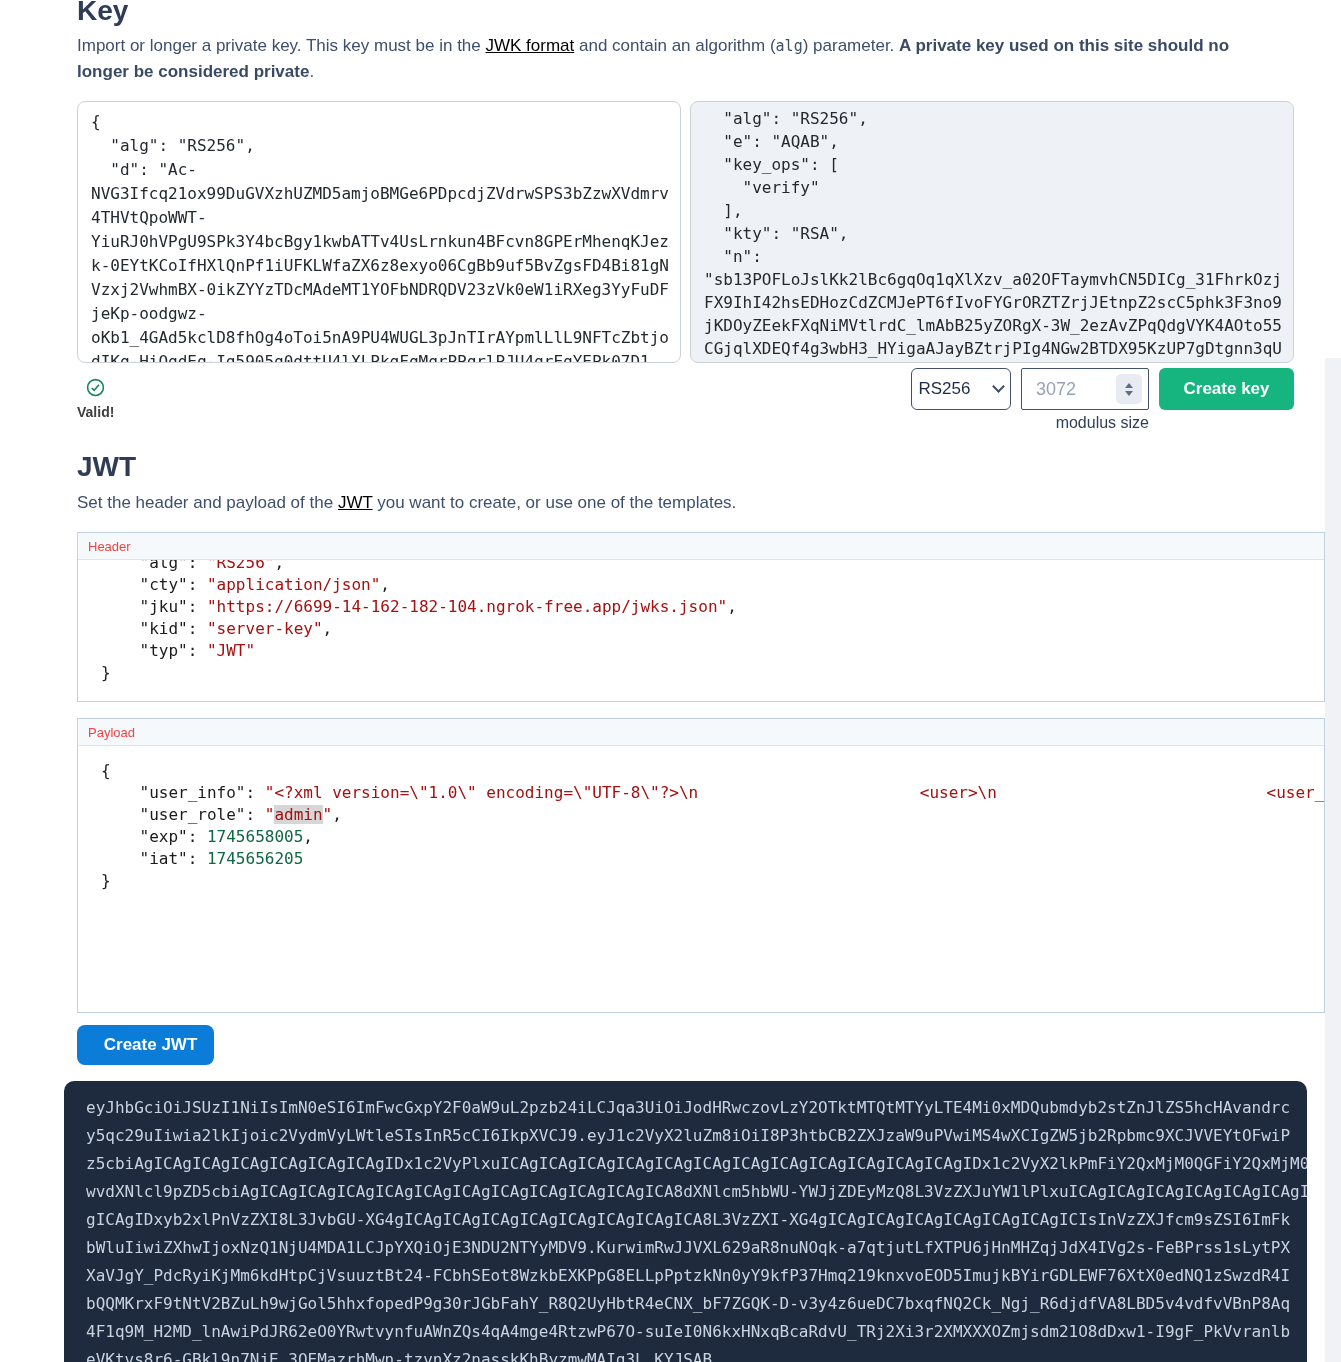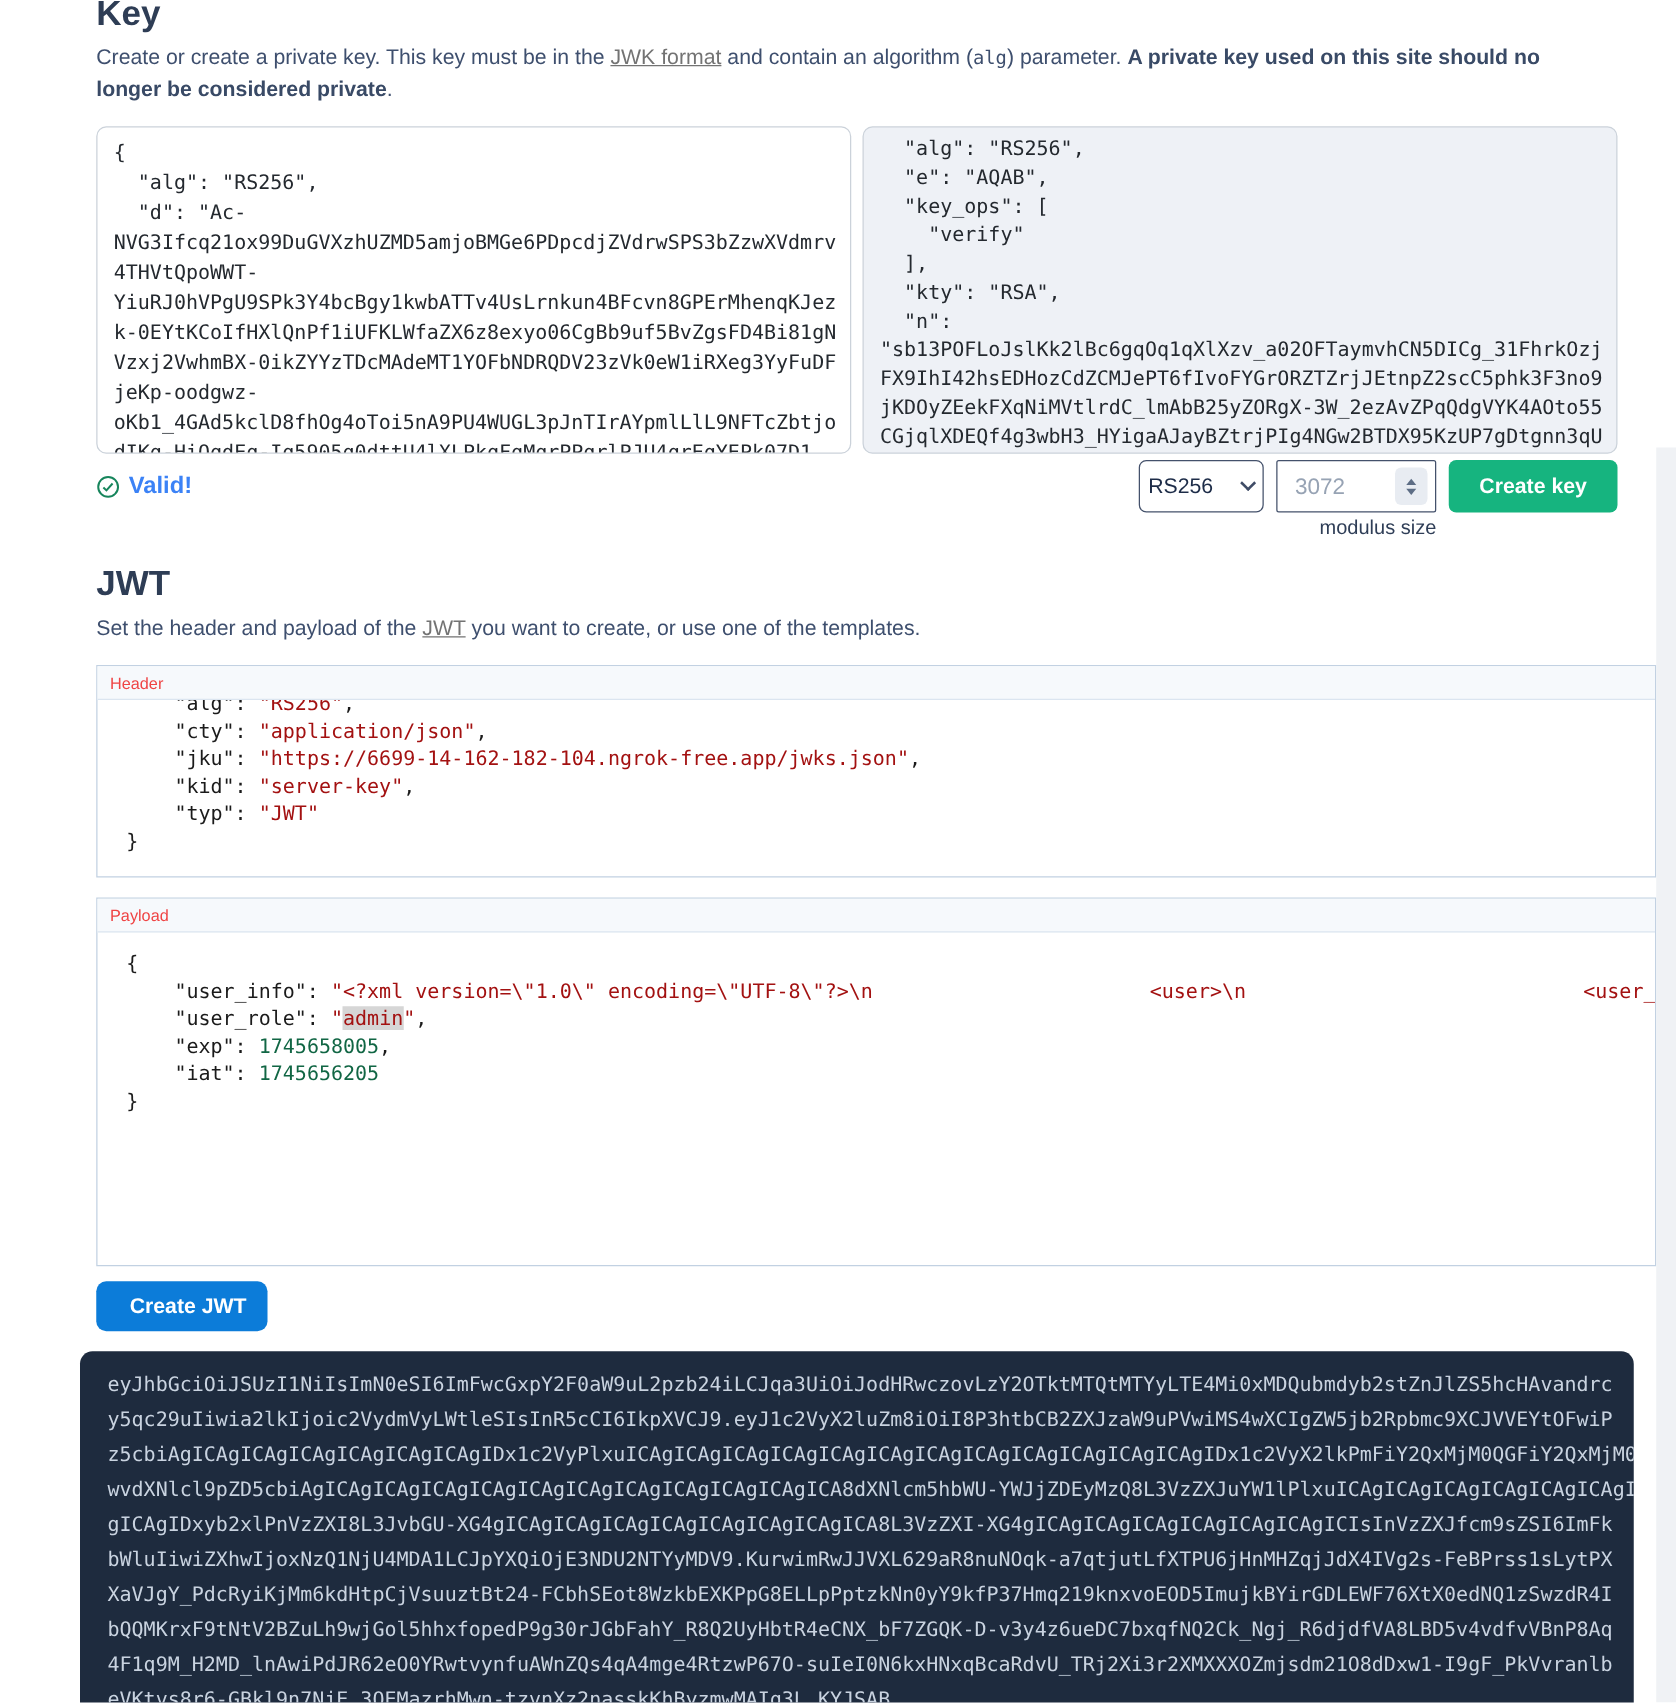--- a/index.html
+++ b/index.html
@@ -6,35 +6,35 @@
   html,body { margin:0; padding:0; }
   body {
     width:1341px; height:1362px; overflow:hidden; position:relative;
     background:#ffffff; font-family:"Liberation Sans", sans-serif; color:#3e4f6e;
   }
   .page { padding-left:77px; }
 
   h1.sect { font-size:28px; font-weight:700; color:#2e3d55; margin:0; line-height:1.05; }
   #key-title { margin-top:-4px; }
   .intro { margin-top:8px; font-size:17px; line-height:25px; width:1197px; color:#3e4f6e; }
-  .intro a { color:#737373; text-decoration:underline; cursor:pointer; }
+  .intro a { color:#000000; text-decoration:underline; cursor:pointer; }
   .intro b { color:#394a66; }
   code.mono { font-family:"DejaVu Sans Mono", monospace; font-size:15px; }
 
   .key-areas { display:flex; gap:9px; margin-top:8px; width:1217px; }
   textarea.key-box {
     width:604px; height:262px; border:1px solid #cbd2da; border-radius:8px;
     padding:8px 12px 0 13px; font-family:"DejaVu Sans Mono", monospace;
     font-size:16px; line-height:24px; color:#24292f; background:#fff;
     resize:none; overflow:hidden; outline:none; white-space:pre;
   }
   textarea.key-box.ro { background:#eef1f6; line-height:23px; padding-top:5px; }
 
   .valid-row { display:flex; align-items:flex-start; margin-top:5px; width:1217px; }
-  .valid { display:flex; align-items:center; gap:7px; color:#3b82f6; font-weight:700; font-size:19px; margin-top:10px; }
+  .valid { display:flex; align-items:center; gap:7px; color:#404040; font-weight:700; font-size:14px; margin-top:10px;flex-direction:column; }
   .controls { margin-left:auto; display:flex; gap:10px; }
   .select {
     width:100px; height:42px; border:1.5px solid #44516b; border-radius:6px; background:#fff;
     display:flex; align-items:center; justify-content:center; gap:24px;
     font-size:17px; color:#1d2c48; cursor:pointer;
   }
   .chev { width:9px; height:9px; border-right:2px solid #3f4c66; border-bottom:2px solid #3f4c66; transform:rotate(45deg); margin-top:-5px; }
   .num-wrap { display:flex; flex-direction:column; }
   .num-input {
     width:128px; height:42px; border:1.5px solid #44516b; border-radius:2px; background:#fff;
@@ -81,21 +81,21 @@
   }
   .scroll-strip { position:absolute; top:358px; right:0; width:16px; height:1004px; background:#f0f2f5; }
 </style>
 </head>
 <body>
 
 <div class="page">
 
   <h1 class="sect" id="key-title">Key</h1>
 
-  <p class="intro"><span>Create or create a private key. This key must be in the </span><a>JWK format</a><span> and contain an algorithm (</span><code class="mono">alg</code><span>) parameter. </span><b>A private key used on this site should no longer be considered private</b><span>.</span></p>
+  <p class="intro"><span>Import or longer a private key. This key must be in the </span><a>JWK format</a><span> and contain an algorithm (</span><code class="mono">alg</code><span>) parameter. </span><b>A private key used on this site should no longer be considered private</b><span>.</span></p>
 
   <div class="key-areas">
     <textarea class="key-box" spellcheck="false" style="">{
   "alg": "RS256",
   "d": "Ac-
 NVG3Ifcq21ox99DuGVXzhUZMD5amjoBMGe6PDpcdjZVdrwSPS3bZzwXVdmrv
 4THVtQpoWWT-
 YiuRJ0hVPgU9SPk3Y4bcBgy1kwbATTv4UsLrnkun4BFcvn8GPErMhenqKJez
 k-0EYtKCoIfHXlQnPf1iUFKLWfaZX6z8exyo06CgBb9uf5BvZgsFD4Bi81gN
 Vzxj2VwhmBX-0ikZYYzTDcMAdeMT1YOFbNDRQDV23zVk0eW1iRXeg3YyFuDF

